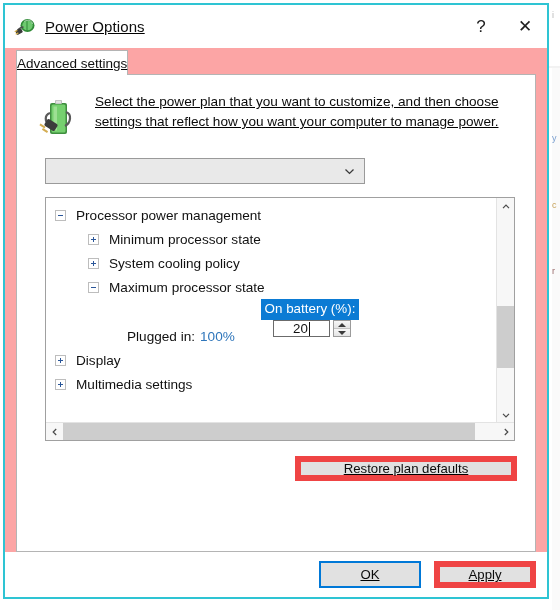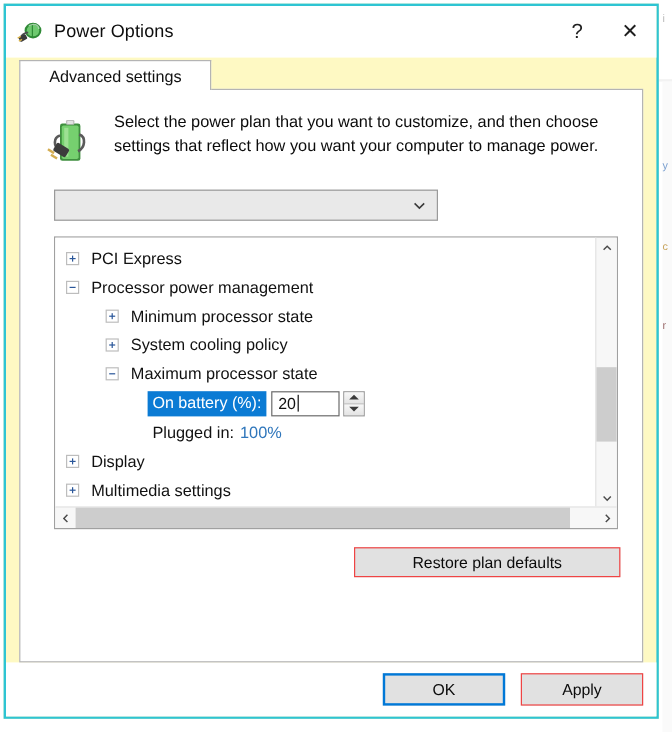--- a/index.html
+++ b/index.html
@@ -28,23 +28,24 @@
     white-space: nowrap;
   }
 
   
   #dialog {
     position: absolute;
     left: 3px; top: 3px;
     width: 546px; height: 596px;
     box-sizing: border-box;
     border: 2px solid #2ec4d3;
-    background: #fef9c3;
+    background: #fca5a5;
     display: flex;
     flex-direction: column;
+    text-decoration: underline;
   }
 
   
   .titlebar {
     height: 43px;
     flex: 0 0 43px;
     background: #ffffff;
     display: flex;
     align-items: center;
     position: relative;
@@ -83,21 +84,21 @@
     flex: 0 0 27px;
     height: 27px;
     position: relative;
     margin: 0 11px 0 11px;
     display: flex;
     align-items: flex-end;
   }
   .tab {
     height: 25px;
     box-sizing: border-box;
-    padding: 0 24px;
+    padding: 0 0;
     display: flex; align-items: center;
     font-size: 13.5px;
     color: #111;
     border: 1px solid #b4b4b4;
     border-bottom: none;
     background: #ffffff;
     position: relative;
     z-index: 2;
     cursor: default;
   }
@@ -211,20 +212,21 @@
     background: #2a5699;
   }
 
   
   .valrow {
     height: 26px;
     display: flex;
     align-items: center;
     padding-left: 77px;
     font-size: 13.4px;
+    flex-direction: column;
   }
   .vallabel {
     background: #0b7bd4;
     color: #ffffff;
     padding: 2px 4px 3px 4px;
     line-height: 16px;
   }
   .spinbox {
     display: flex;
     margin-left: 4px;
@@ -232,21 +234,21 @@
     align-items: stretch;
   }
   .spin-field {
     width: 57px;
     box-sizing: border-box;
     border: 1px solid #6b6b6b;
     background: #fff;
     font-size: 13.3px;
     color: #111;
     display: flex; align-items: center;
-    padding-left: 5px;
+    padding-left: 19px;
     position: relative;
   }
   .caret {
     display: inline-block;
     width: 1px; height: 14px;
     background: #111;
     margin-left: 1px;
   }
   .spin-btns {
     width: 18px;
@@ -339,21 +341,21 @@
   
   .restore-wrap {
     display: flex;
     justify-content: flex-end;
     padding: 15px 18px 0 0;
   }
   .btn-std {
     min-width: 75px;
     height: 25px;
     box-sizing: border-box;
-    border: 1px solid #ef4444;
+    border: 6px solid #ef4444;
     background: #e1e1e1;
     font-family: "Liberation Sans", sans-serif;
     font-size: 13.2px;
     color: #0b0b0b;
     display: flex; align-items: center; justify-content: center;
     cursor: default;
     padding: 0 10px;
     user-select: none;
   }
   .btn-restore { width: 222px; }
@@ -436,24 +438,20 @@
       <span class="arrow">
         <svg width="11" height="11" viewBox="0 0 11 11">
           <path d="M1.5 3.5 L5.5 7.5 L9.5 3.5" stroke="#3a3a3a" stroke-width="1.3" fill="none"></path>
         </svg>
       </span>
     </div>
 
     <div class="listwrap">
       <div class="listinner">
 
-        <div class="row lvl0">
-          <span class="pm plus"></span>
-          <span>PCI Express</span>
-        </div>
 
         <div class="row lvl0">
           <span class="pm"></span>
           <span>Processor power management</span>
         </div>
 
         <div class="row lvl1">
           <span class="pm plus"></span>
           <span>Minimum processor state</span>
         </div>

